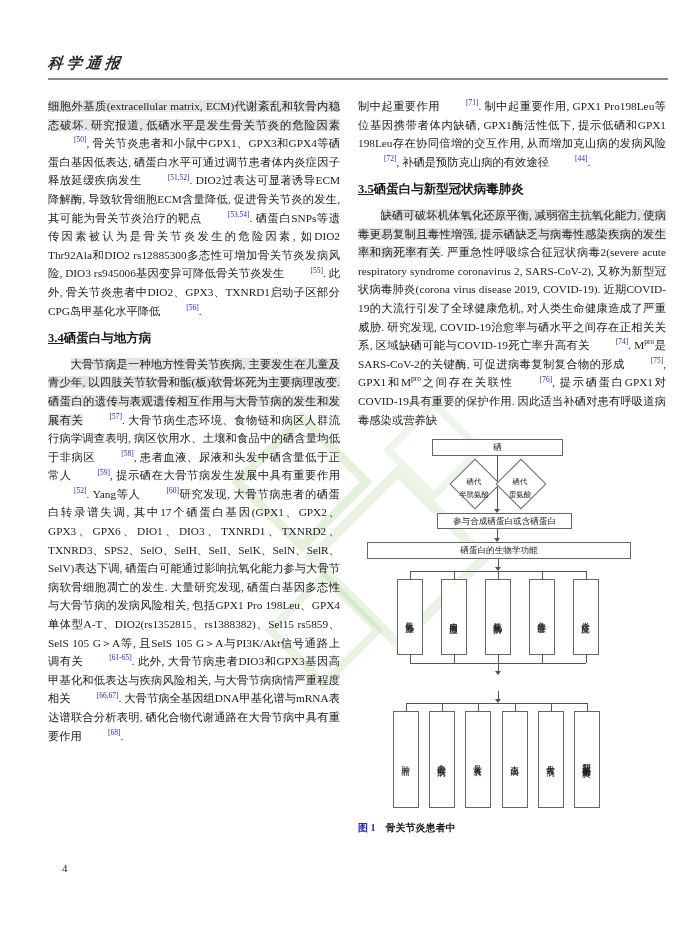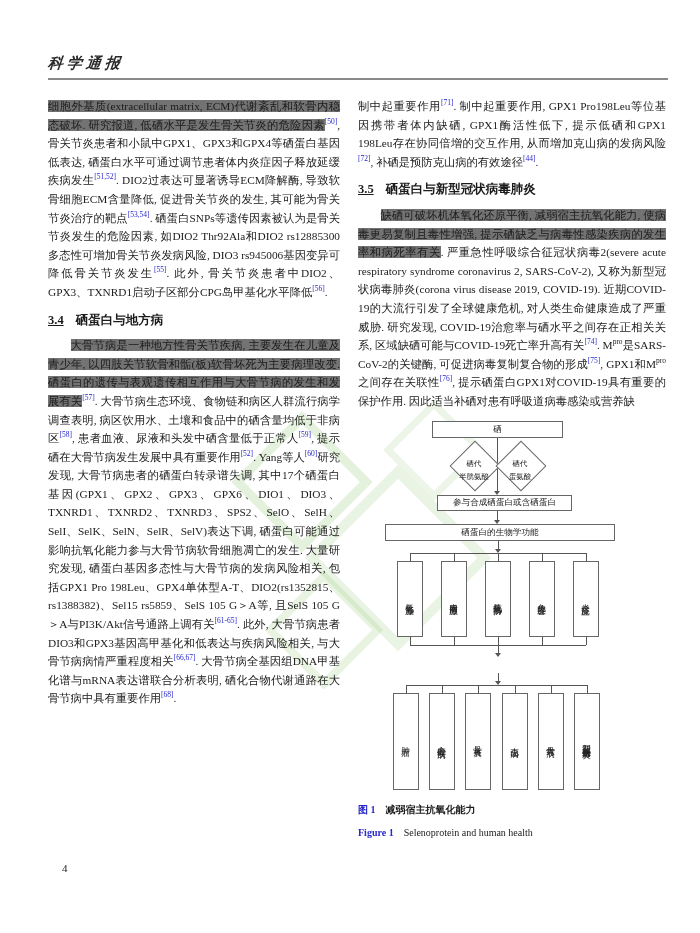--- a/index.html
+++ b/index.html
@@ -14,26 +14,26 @@
   
   .logo{position:absolute;left:48px;top:54px;font-size:15px;font-weight:bold;font-style:italic;
         letter-spacing:4px;color:#2a2a2a;transform:skewX(-6deg);z-index:2;}
   .rule{position:absolute;left:48px;top:78px;width:620px;height:2px;background:#8a8a8a;z-index:2;}
   
   .col{position:absolute;top:97px;z-index:1;font-size:11.3px;line-height:18.6px;text-align:justify;}
   .col-left{left:48px;width:292px;}
   .col-right{left:358px;width:308px;}
   .para{margin:0;}
   .para.indent{text-indent:2em;}
-  .hl{background:#737373;}
+  .hl{background:#e5e5e5;}
   .it{}
-  .ref{color:#2626cc;}
+  .ref{color:#2626cc;margin-left:26px;}
   sup.sup{font-size:7.5px;line-height:0;}
   .sec-heading{font-weight:bold;font-size:12.5px;margin:9px 0 7px 0;text-align:left;text-indent:0;}
-  .sec-num{margin-right:12px;text-decoration:underline;}
+  .sec-num{margin-right:0;text-decoration:underline;}
   
   .fig{margin:8px 0 0 0;}
   .flowchart{position:relative;width:308px;height:375px;font-family:"Liberation Sans","DejaVu Sans",sans-serif;}
   .fbox{position:absolute;border:1px solid #666;background:#fff;color:#222;
         display:flex;align-items:center;justify-content:center;font-size:8.6px;box-sizing:border-box;}
   .vbox{position:absolute;border:1px solid #666;background:#fff;color:#222;box-sizing:border-box;
         writing-mode:vertical-rl;text-orientation:upright;text-align:center;
         font-size:8.6px;line-height:24px;letter-spacing:1px;}
   .diamond{position:absolute;width:34px;height:34px;border:1px solid #666;background:#fff;
         transform:rotate(45deg);z-index:2;}
@@ -76,21 +76,21 @@
           <div class="fbox" style="left: 74px; top: 2px; width: 131px; height: 17px;">硒</div>
           <div class="fline" style="left: 139px; top: 19px; width: 1px; height: 55px;"></div>
           <div class="arr" style="left: 136px; top: 72px;"></div>
           <div class="diamond" style="left: 99px; top: 29px;"></div>
           <div class="diamond" style="left: 145px; top: 29px;"></div>
           <div class="diamond-label" style="left: 86px; top: 38px;">硒代<br>半胱氨酸</div>
           <div class="diamond-label" style="left: 132px; top: 38px;">硒代<br>蛋氨酸</div>
           <div class="fbox" style="left: 79px; top: 76px; width: 135px; height: 16px;">参与合成硒蛋白或含硒蛋白</div>
           <div class="fline" style="left: 139px; top: 92px; width: 1px; height: 9px;"></div>
           <div class="arr" style="left: 136px; top: 101px;"></div>
-          <div class="fbox" style="left: 27px; top: 105px; width: 230px; height: 17px;">硒蛋白的生物学功能</div>
+          <div class="fbox" style="left: 9px; top: 105px; width: 264px; height: 17px;">硒蛋白的生物学功能</div>
           <div class="fline" style="left: 140px; top: 122px; width: 1px; height: 8px;"></div>
           <div class="arr" style="left: 137px; top: 130px;"></div>
           <div class="fline" style="left: 52px; top: 134px; width: 176px; height: 1px;"></div>
           <div class="fline" style="left: 52px; top: 134px; width: 1px; height: 8px;"></div>
           <div class="fline" style="left: 96px; top: 134px; width: 1px; height: 8px;"></div>
           <div class="fline" style="left: 140px; top: 134px; width: 1px; height: 8px;"></div>
           <div class="fline" style="left: 184px; top: 134px; width: 1px; height: 8px;"></div>
           <div class="fline" style="left: 228px; top: 134px; width: 1px; height: 8px;"></div>
           <div class="vbox" style="left: 39px; top: 142px; width: 26px; height: 76px;">氧化应激</div>
           <div class="vbox" style="left: 83px; top: 142px; width: 26px; height: 76px;">内质网应激</div>
@@ -116,23 +116,20 @@
           <div class="fline" style="left: 229px; top: 266px; width: 1px; height: 8px;"></div>
           <div class="vbox" style="left: 35px; top: 274px; width: 26px; height: 97px;">肿瘤</div>
           <div class="vbox" style="left: 71px; top: 274px; width: 26px; height: 97px;">心血管疾病</div>
           <div class="vbox" style="left: 107px; top: 274px; width: 26px; height: 97px;">骨关节炎</div>
           <div class="vbox" style="left: 144px; top: 274px; width: 26px; height: 97px;">克山病</div>
           <div class="vbox" style="left: 180px; top: 274px; width: 26px; height: 97px;">大骨节病</div>
           <div class="vbox" style="left: 216px; top: 274px; width: 26px; height: 97px;">新型冠状病毒肺炎</div>
         </div>
       <figcaption>
         <div class="cap cap-cn">
-          <span class="cap-label">图 1</span><span>减弱宿主抗氧化能力</span>
-        </div>
-        <div class="cap">
-          <span class="cap-label">Figure 1</span><span>Selenoprotein and human health</span>
+          <span class="cap-label">图 1</span><span>骨关节炎患者中</span>
         </div>
       </figcaption>
     </figure>
   </div>
 
   <div class="page-num">4</div>
 </div>
 
 </body></html>

